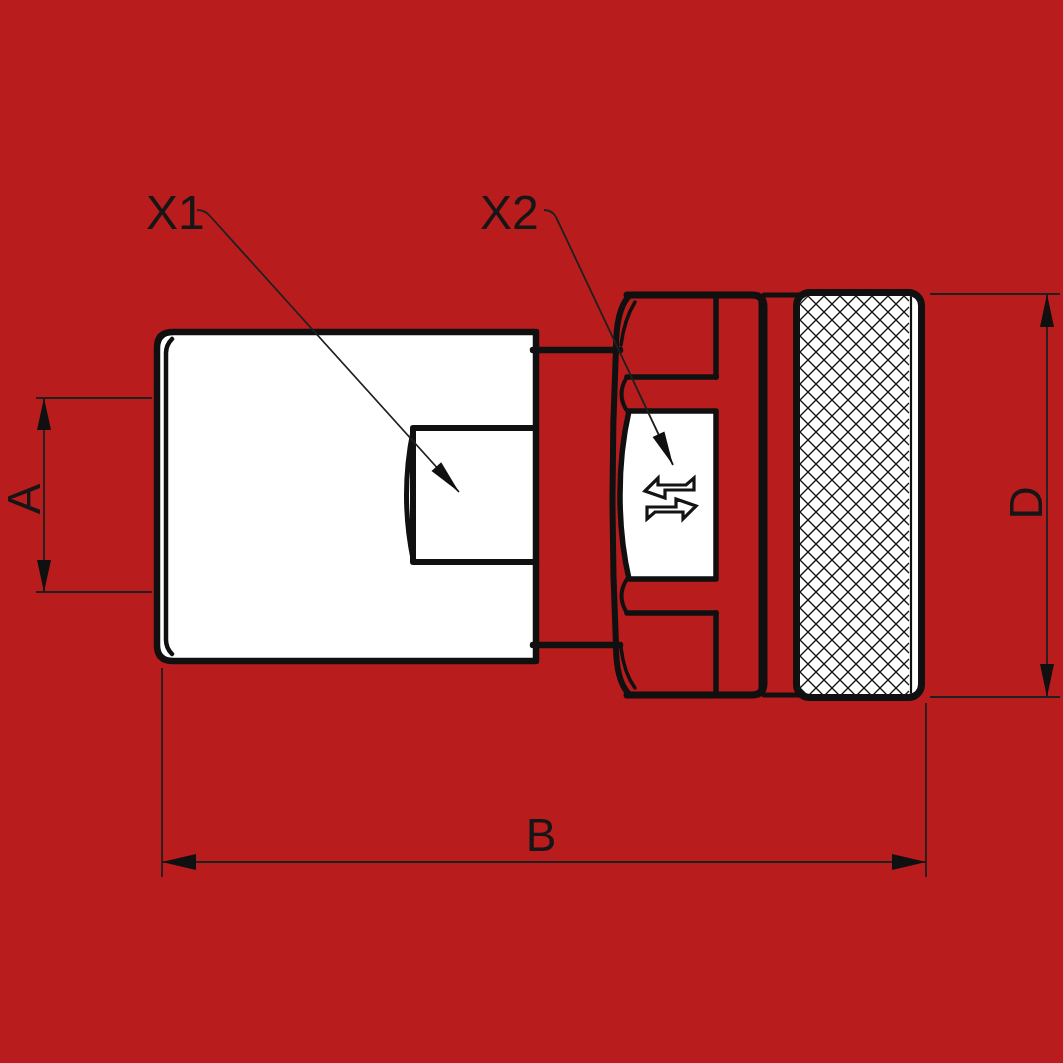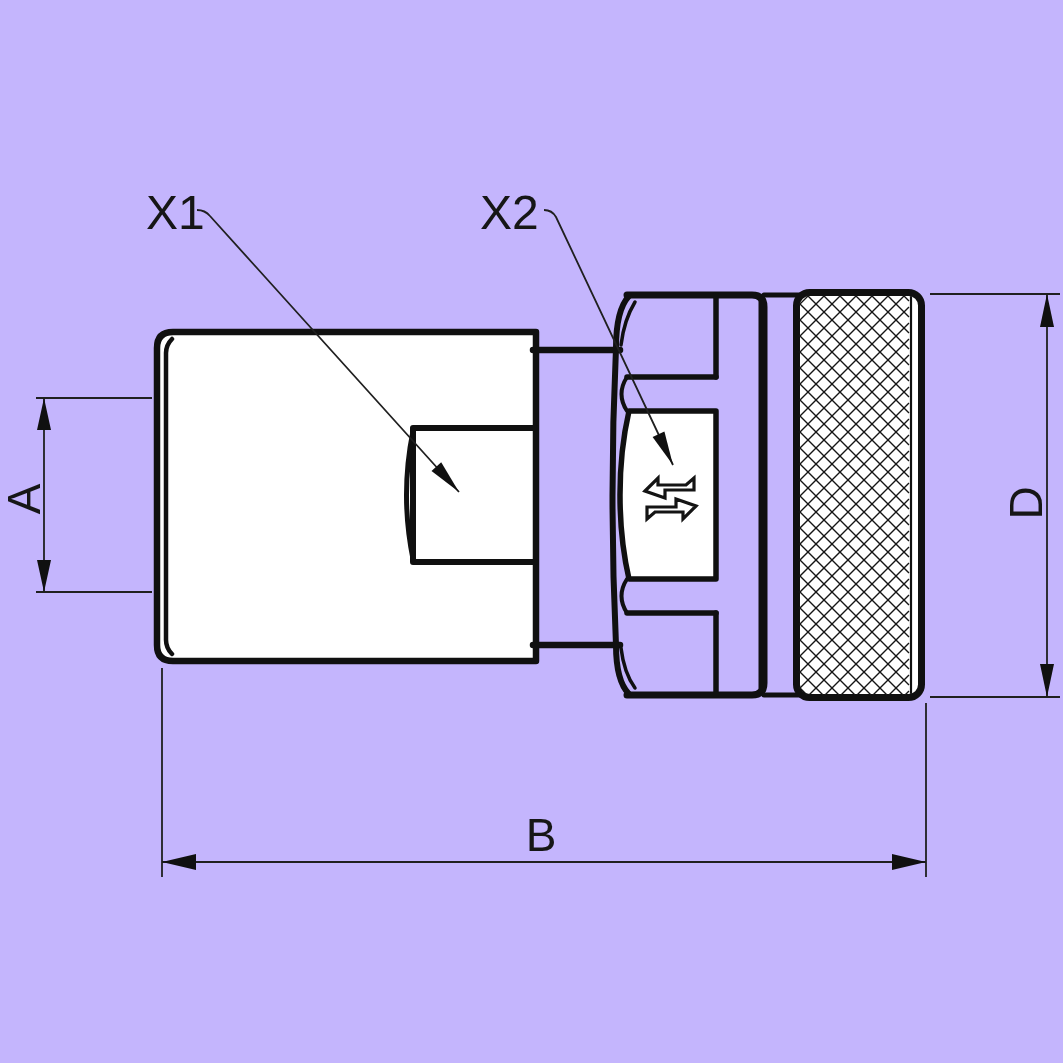--- a/index.html
+++ b/index.html
@@ -4,21 +4,21 @@
 <style>
   html, body {
     margin: 0;
     padding: 0;
     background: #ffffff;
   }
   .page {
     position: relative;
     width: 1063px;
     height: 1063px;
-    background: #c4b5fd;
+    background: #b91c1c;
     overflow: hidden;
   }
   svg { display: block; }
   .dim-text {
     font-family: "Liberation Sans", "DejaVu Sans", sans-serif;
     font-weight: 400;
     fill: #161616;
   }
   .callout-text {
     font-family: "Liberation Sans", "DejaVu Sans", sans-serif;

